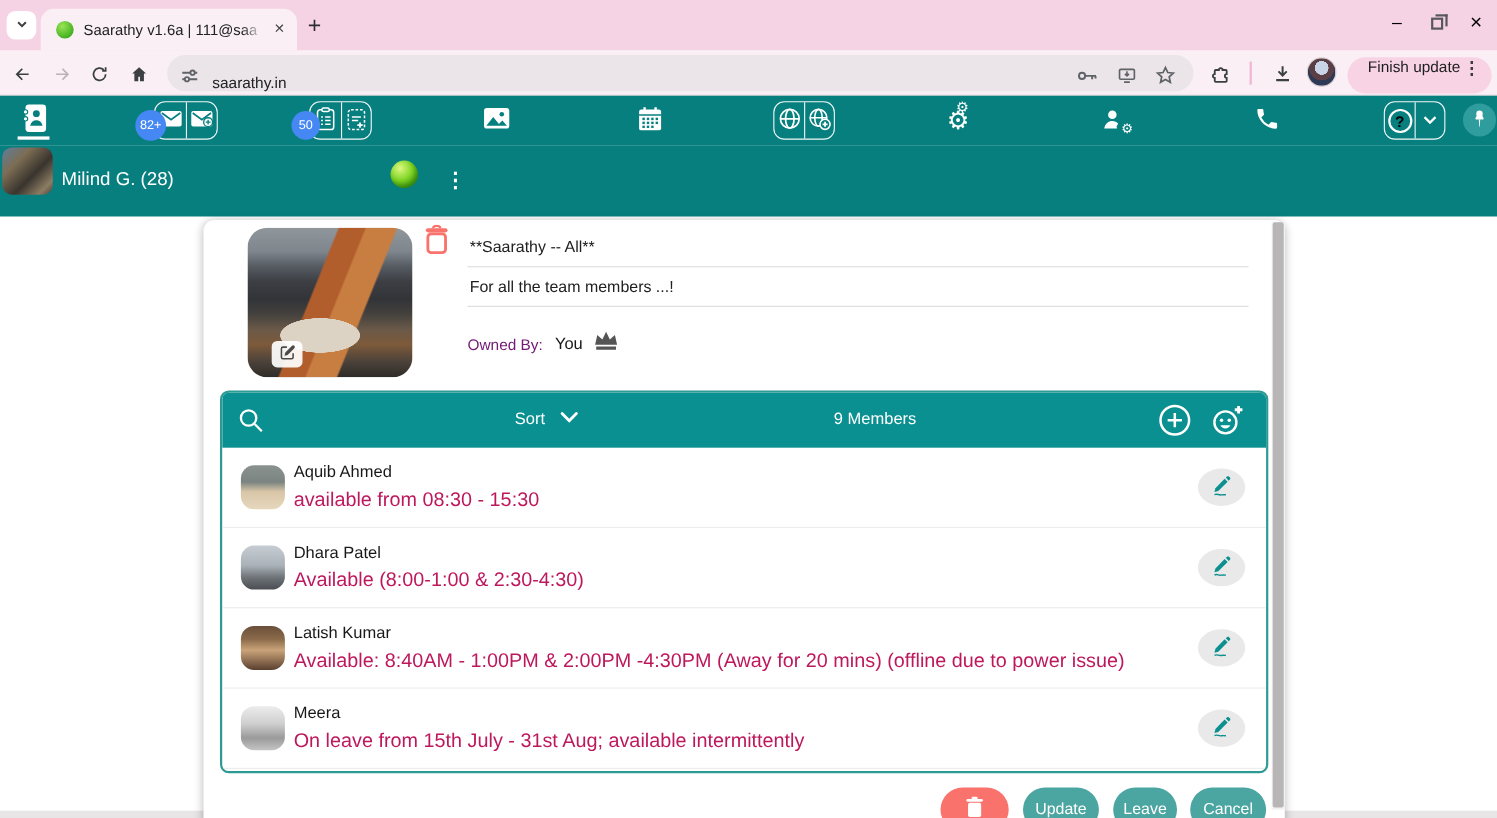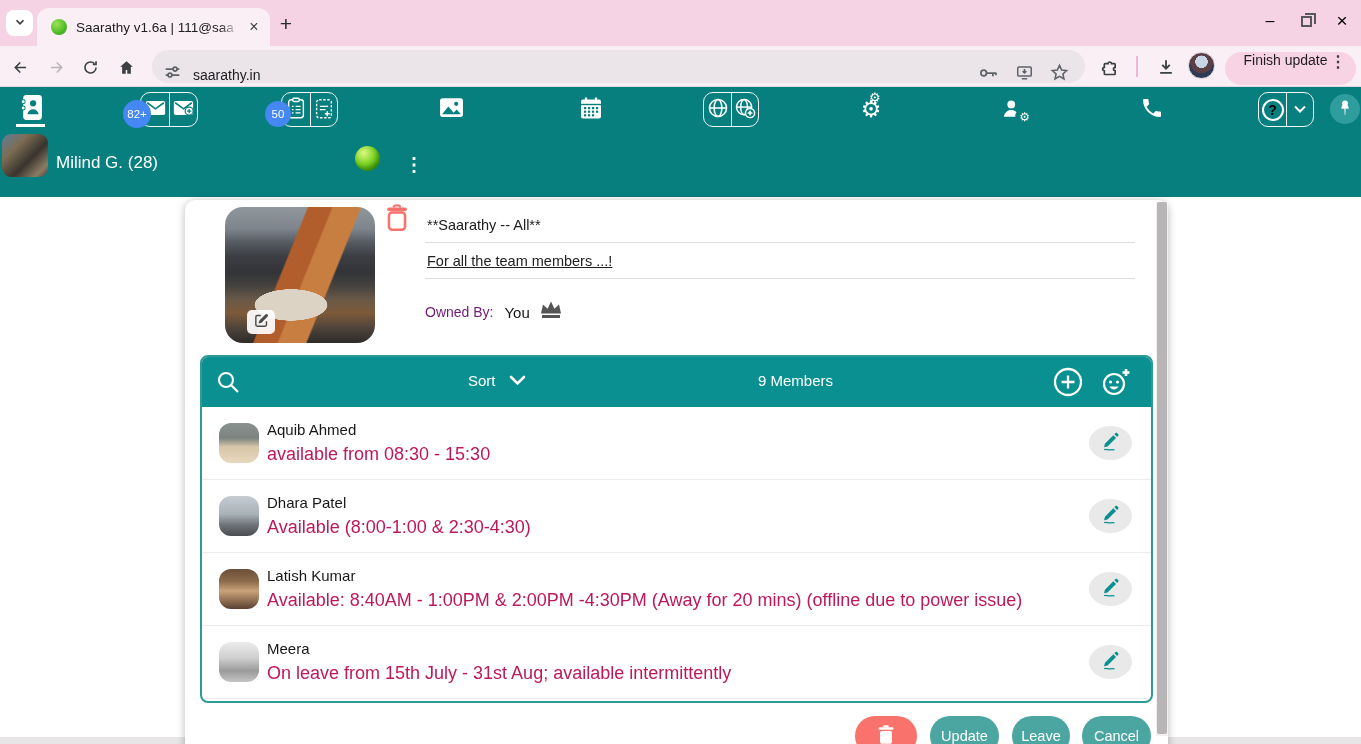--- a/index.html
+++ b/index.html
@@ -17,21 +17,21 @@
   .tab-close { position:absolute; right:6px; top:9px; width:20px; height:20px; border-radius:50%; color:#444; font-size:16px; line-height:20px; text-align:center; }
   .newtab-btn { position:absolute; left:274px; top:11px; width:24px; height:24px; color:#2c2c2e; font-size:21px; line-height:23px; text-align:center; border-radius:50%; }
   .win-controls { position:absolute; right:8px; top:10px; display:flex; gap:14px; align-items:center; color:#58585c; }
   .win-btn { width:22px; height:22px; display:flex; align-items:center; justify-content:center; font-size:16px; }
   .restore-glyph { width:11px; height:11px; border:2px solid #58585c; position:relative; }
   .restore-glyph::before { content:""; position:absolute; left:2px; top:-5px; width:9px; height:9px; border-top:2px solid #58585c; border-right:2px solid #58585c; }
 
   
   .navbar { position:absolute; left:0; top:46px; width:1361px; height:41px; background:#f9eff5; border-bottom:1px solid #e3d7dd; }
   .nav-icon { position:absolute; top:7px; width:28px; height:28px; display:flex; align-items:center; justify-content:center; border-radius:50%; }
-  .urlpill { position:absolute; left:152px; top:4px; width:933px; height:33px; background:#ebe4e9; border-radius:17px; display:flex; align-items:center; padding:16px 12px 0 12px; }
+  .urlpill { position:absolute; left:152px; top:4px; width:933px; height:33px; background:#ebe4e9; border-radius:17px; display:flex; align-items:flex-end; padding:16px 12px 0 12px; }
   .url-text { font-size:14px; color:#202124; margin-left:12px; flex:1; }
   .pill-right { display:flex; gap:16px; align-items:center; margin-right:4px; }
   .chip-divider { position:absolute; left:1136px; top:10px; width:2px; height:21px; background:#efb5d2; }
   .profile-avatar { position:absolute; left:1188px; top:6px; width:27px; height:27px; border-radius:50%; background:radial-gradient(circle at 50% 35%, #c9d4e6 0 30%, #5a3f46 31% 55%, #2e3a55 56% 100%); border:1px solid #d8cdd3; }
   .finish-pill { position:absolute; left:1225px; top:6px; width:131px; height:33px; background:#f8d3e4; border-radius:17px; display:flex; align-items:flex-start; padding:0 10px 0 16px; }
   .finish-label { font-size:14px; color:#1d1d1f; flex:1; }
   .kebab { color:#3c3c40; font-size:16px; font-weight:bold; }
 
   
   .appbar { position:absolute; left:0; top:87px; width:1361px; height:45px; background:#077f7f; }
@@ -64,21 +64,21 @@
     background:
       radial-gradient(ellipse 60px 26px at 44% 72%, #ddd3c4 0 60%, transparent 61%),
       linear-gradient(112deg, transparent 40%, #b25d2c 41% 52%, #c97e41 53% 66%, transparent 67%),
       linear-gradient(180deg,#8f969c 0%,#7e858c 16%,#565b62 26%,#3c3e43 36%,#323438 48%,#45423e 58%,#6a5948 68%,#7d5a3a 78%,#4a413a 90%,#2f2b27 100%);
   }
   .img-edit-btn { position:absolute; left:62px; top:110px; width:28px; height:24px; background:rgba(255,255,255,.92); border-radius:5px; display:flex; align-items:center; justify-content:center; }
   .trash-top-btn { position:absolute; left:199px; top:4px; width:26px; height:30px; }
 
   .fields { position:absolute; left:240px; top:10px; width:710px; }
   .field { border-bottom:1px solid #dcdcdc; padding:7px 2px 9px; font-size:14.5px; color:#212121; }
-  .field + .field { margin-top:3px;text-decoration:underline; }
+  .field + .field { margin-top:3px; }
   .owner-row { margin-top:21px; display:flex; align-items:center; }
   .owner-label { font-size:14px; color:#701a75; }
   .owner-value { font-size:15px; color:#161616; margin-left:11px; }
   .crown { margin-left:9px; }
 
   
   .panel { position:absolute; left:15px; top:155px; width:953px; height:348px; border:2px solid #2d9a94; border-radius:8px; background:#fff; overflow:hidden; }
   .panel-header { position:relative; height:50px; background:#0a9090; }
   .ph-search { position:absolute; left:14px; top:13px; width:25px; height:25px; }
   .ph-sort { position:absolute; left:266px; top:15px; color:#fff; font-size:15px; display:flex; align-items:center; gap:13px; }

